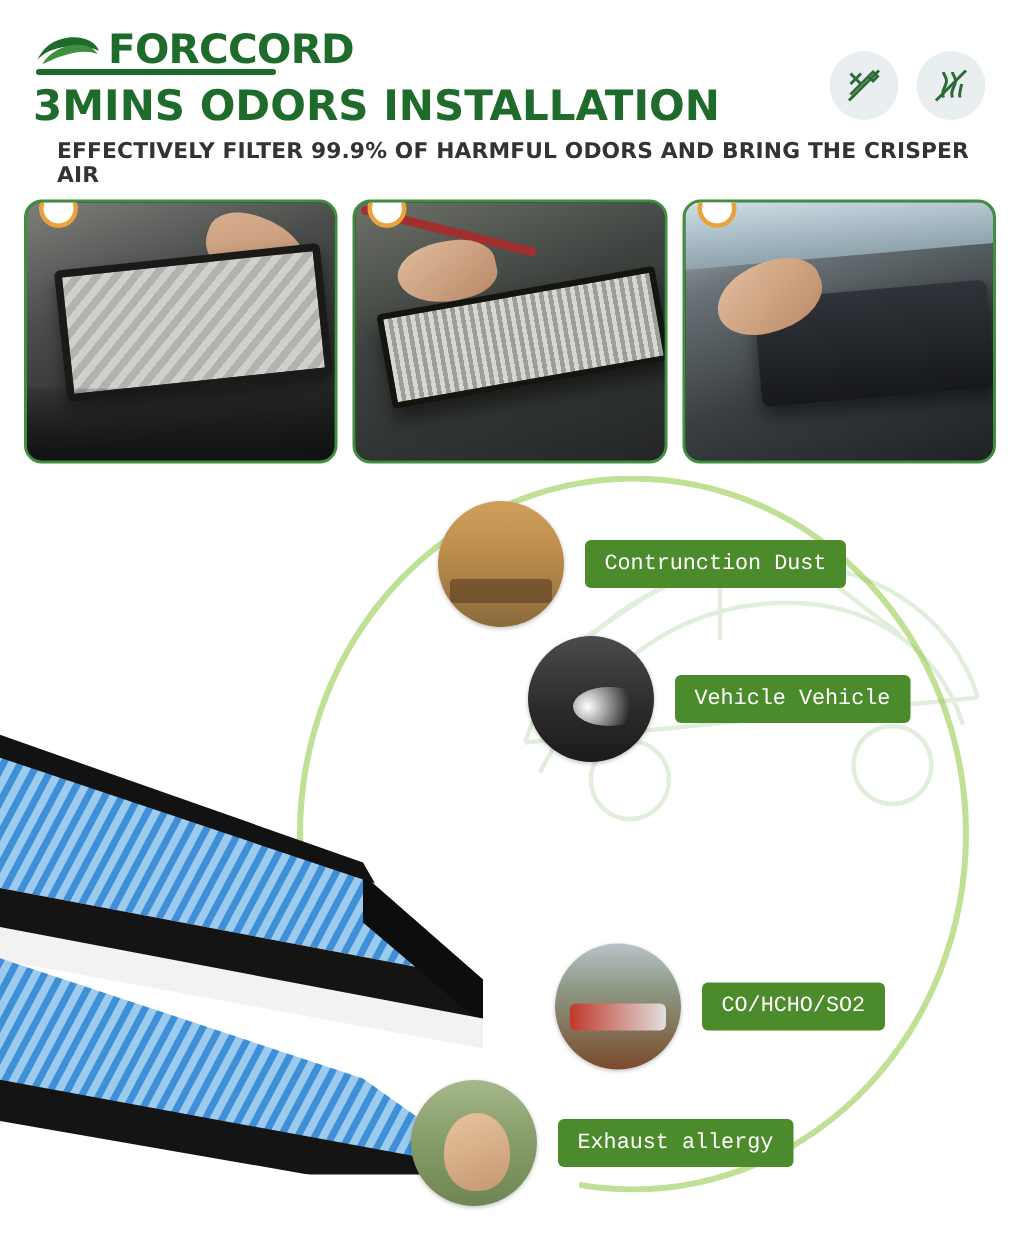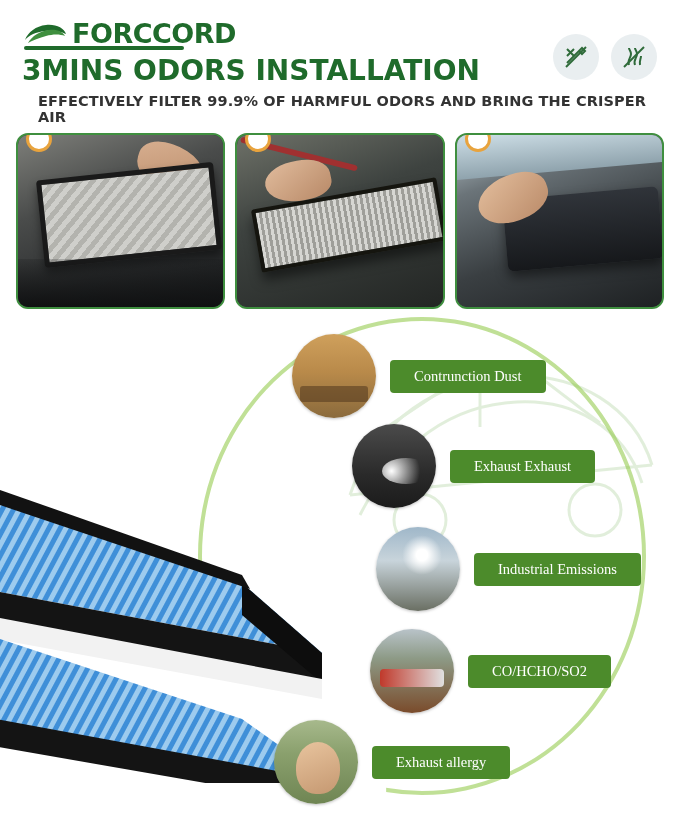--- a/index.html
+++ b/index.html
@@ -260,24 +260,24 @@
     border-radius: 50%;
     overflow: hidden;
     flex: none;
     box-shadow: 0 1px 3px rgba(0,0,0,.25);
   }
   .callout-label {
     margin-left: 14px;
     background: #4c8b2b;
     color: #ffffff;
     font-size: 14.5px;
-    padding: 8px 24px;
+    padding: 8px 13px;
     border-radius: 4px;
     white-space: nowrap;
-    font-family: Liberation Serif, serif;
+    font-family: Liberation Mono, monospace;
   }
   .cp-dust {
     background:
       linear-gradient(180deg,#cfa05c 0%,#b98a4a 45%,#8a6a3c 100%);
     position: relative;
   }
   .cp-dust:after {
     content:"";
     position:absolute; left:8px; bottom:16px; width:68px; height:16px;
     background: rgba(80,55,30,.55);
@@ -446,27 +446,23 @@
     </svg>
   </div>
 
   <div class="callout" style="left:292px; top:29px;">
     <div class="callout-photo cp-dust"></div>
     <div class="callout-label">Contrunction Dust</div>
   </div>
 
   <div class="callout" style="left:352px; top:119px;">
     <div class="callout-photo cp-exhaust"></div>
-    <div class="callout-label">Exhaust Exhaust</div>
-  </div>
-
-  <div class="callout" style="left:376px; top:222px;">
-    <div class="callout-photo cp-industrial"></div>
-    <div class="callout-label">Industrial Emissions</div>
-  </div>
+    <div class="callout-label">Vehicle Vehicle</div>
+  </div>
+
 
   <div class="callout" style="left:370px; top:324px;">
     <div class="callout-photo cp-co"></div>
     <div class="callout-label">CO/HCHO/SO2</div>
   </div>
 
   <div class="callout" style="left:274px; top:415px;">
     <div class="callout-photo cp-pollen"></div>
     <div class="callout-label">Exhaust allergy</div>
   </div>

